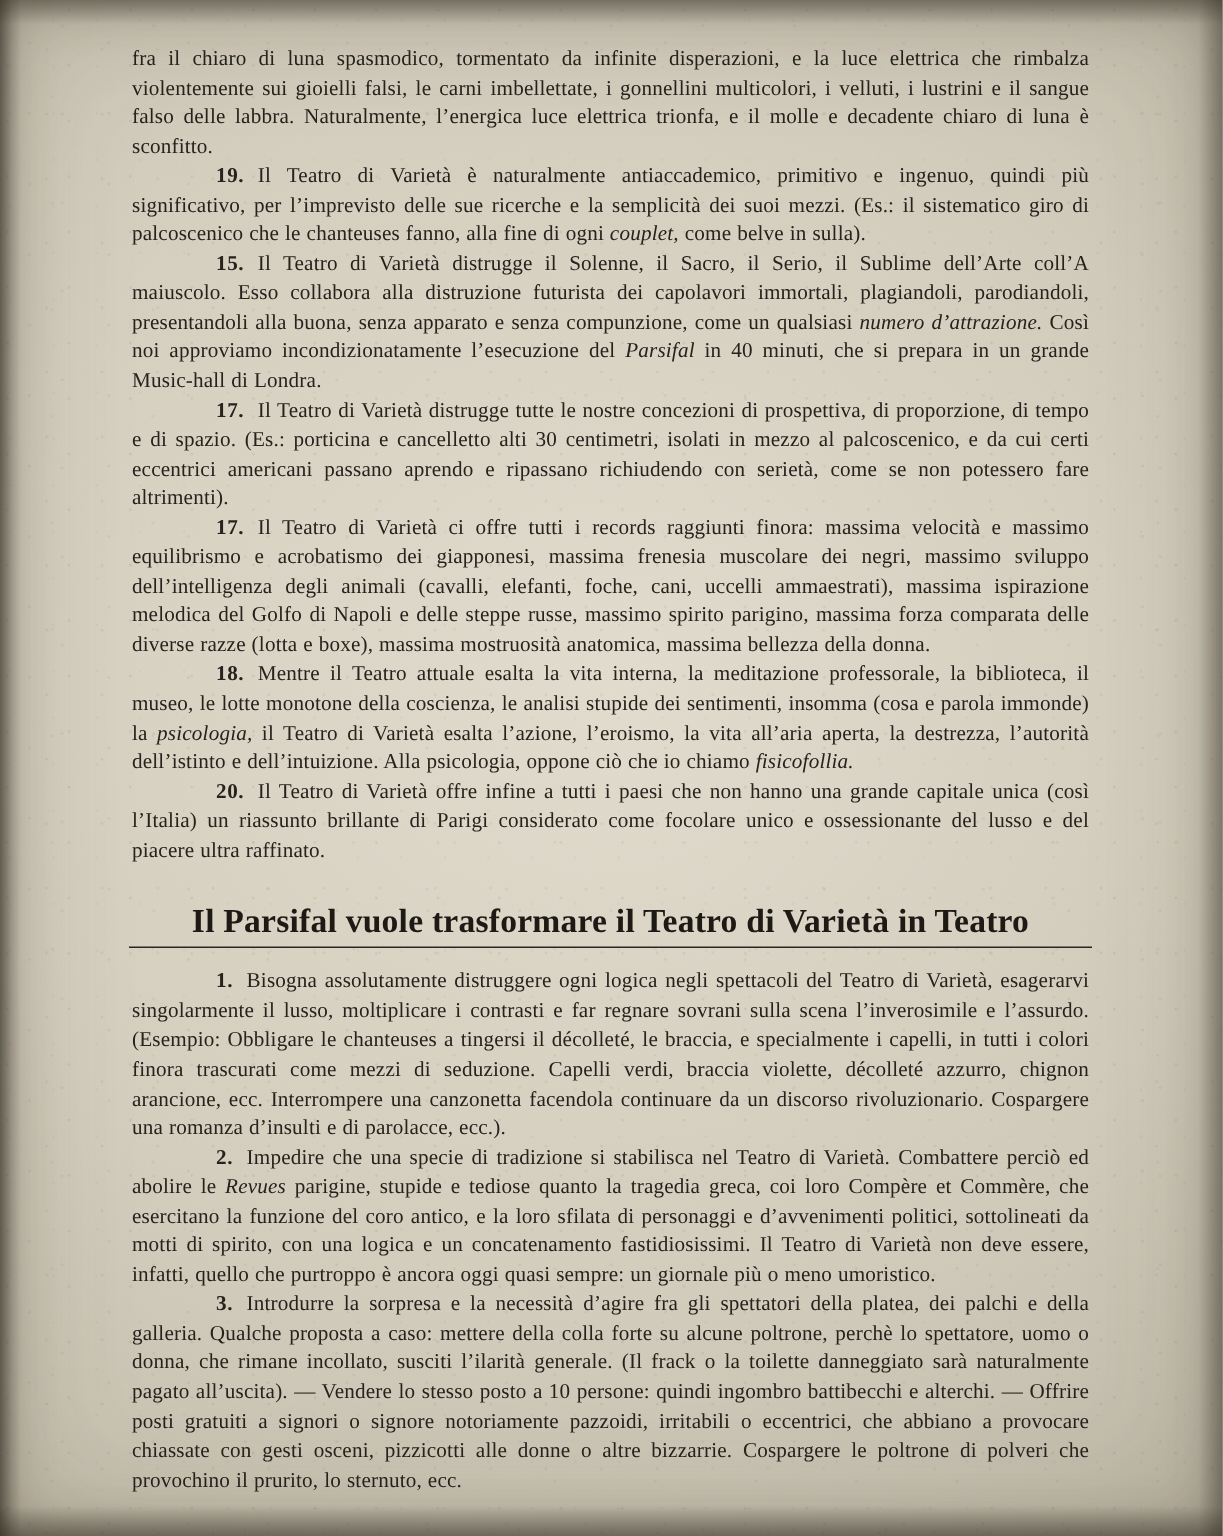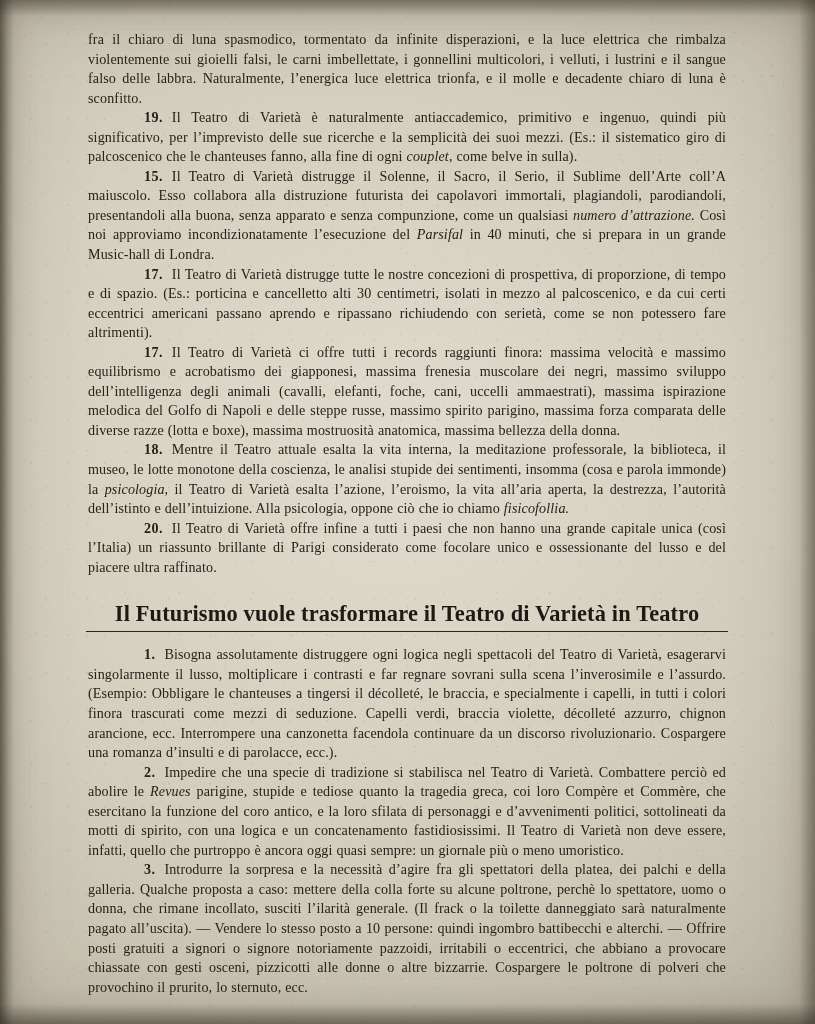--- a/index.html
+++ b/index.html
@@ -140,21 +140,21 @@
 
     <p class="para indent"><span class="num">17.</span><span>Il Teatro di Varietà distrugge tutte le nostre concezioni di prospettiva, di proporzione, di tempo e di spazio. (Es.: porticina e cancelletto alti 30 centimetri, isolati in mezzo al palcoscenico, e da cui certi eccentrici americani passano aprendo e ripassano richiudendo con serietà, come se non potessero fare altrimenti).</span></p>
 
     <p class="para indent"><span class="num">17.</span><span>Il Teatro di Varietà ci offre tutti i records raggiunti finora: massima velocità e massimo equilibrismo e acrobatismo dei giapponesi, massima frenesia muscolare dei negri, massimo sviluppo dell’intelligenza degli animali (cavalli, elefanti, foche, cani, uccelli ammaestrati), massima ispirazione melodica del Golfo di Napoli e delle steppe russe, massimo spirito parigino, massima forza comparata delle diverse razze (lotta e boxe), massima mostruosità anatomica, massima bellezza della donna.</span></p>
 
     <p class="para indent"><span class="num">18.</span><span>Mentre il Teatro attuale esalta la vita interna, la meditazione professorale, la biblioteca, il museo, le lotte monotone della coscienza, le analisi stupide dei sentimenti, insomma (cosa e parola immonde) la </span><em>psicologia,</em><span> il Teatro di Varietà esalta l’azione, l’eroismo, la vita all’aria aperta, la destrezza, l’autorità dell’istinto e dell’intuizione. Alla psicologia, oppone ciò che io chiamo </span><em>fisicofollia.</em></p>
 
     <p class="para indent"><span class="num">20.</span><span>Il Teatro di Varietà offre infine a tutti i paesi che non hanno una grande capitale unica (così l’Italia) un riassunto brillante di Parigi considerato come focolare unico e ossessionante del lusso e del piacere ultra raffinato.</span></p>
 
     <div class="heading-block">
-      <div class="heading-line">Il Futurismo vuole trasformare il Teatro di Varietà in Teatro</div>
+      <div class="heading-line">Il Parsifal vuole trasformare il Teatro di Varietà in Teatro</div>
     </div>
 
     <p class="para indent"><span class="num">1.</span><span>Bisogna assolutamente distruggere ogni logica negli spettacoli del Teatro di Varietà, esagerarvi singolarmente il lusso, moltiplicare i contrasti e far regnare sovrani sulla scena l’inverosimile e l’assurdo. (Esempio: Obbligare le chanteuses a tingersi il décolleté, le braccia, e specialmente i capelli, in tutti i colori finora trascurati come mezzi di seduzione. Capelli verdi, braccia violette, décolleté azzurro, chignon arancione, ecc. Interrompere una canzonetta facendola continuare da un discorso rivoluzionario. Cospargere una romanza d’insulti e di parolacce, ecc.).</span></p>
 
     <p class="para indent"><span class="num">2.</span><span>Impedire che una specie di tradizione si stabilisca nel Teatro di Varietà. Combattere perciò ed abolire le </span><em>Revues</em><span> parigine, stupide e tediose quanto la tragedia greca, coi loro Compère et Commère, che esercitano la funzione del coro antico, e la loro sfilata di personaggi e d’avvenimenti politici, sottolineati da motti di spirito, con una logica e un concatenamento fastidiosissimi. Il Teatro di Varietà non deve essere, infatti, quello che purtroppo è ancora oggi quasi sempre: un giornale più o meno umoristico.</span></p>
 
     <p class="para indent"><span class="num">3.</span><span>Introdurre la sorpresa e la necessità d’agire fra gli spettatori della platea, dei palchi e della galleria. Qualche proposta a caso: mettere della colla forte su alcune poltrone, perchè lo spettatore, uomo o donna, che rimane incollato, susciti l’ilarità generale. (Il frack o la toilette danneggiato sarà naturalmente pagato all’uscita). — Vendere lo stesso posto a 10 persone: quindi ingombro battibecchi e alterchi. — Offrire posti gratuiti a signori o signore notoriamente pazzoidi, irritabili o eccentrici, che abbiano a provocare chiassate con gesti osceni, pizzicotti alle donne o altre bizzarrie. Cospargere le poltrone di polveri che provochino il prurito, lo sternuto, ecc.</span></p>
 
   </div>
 

